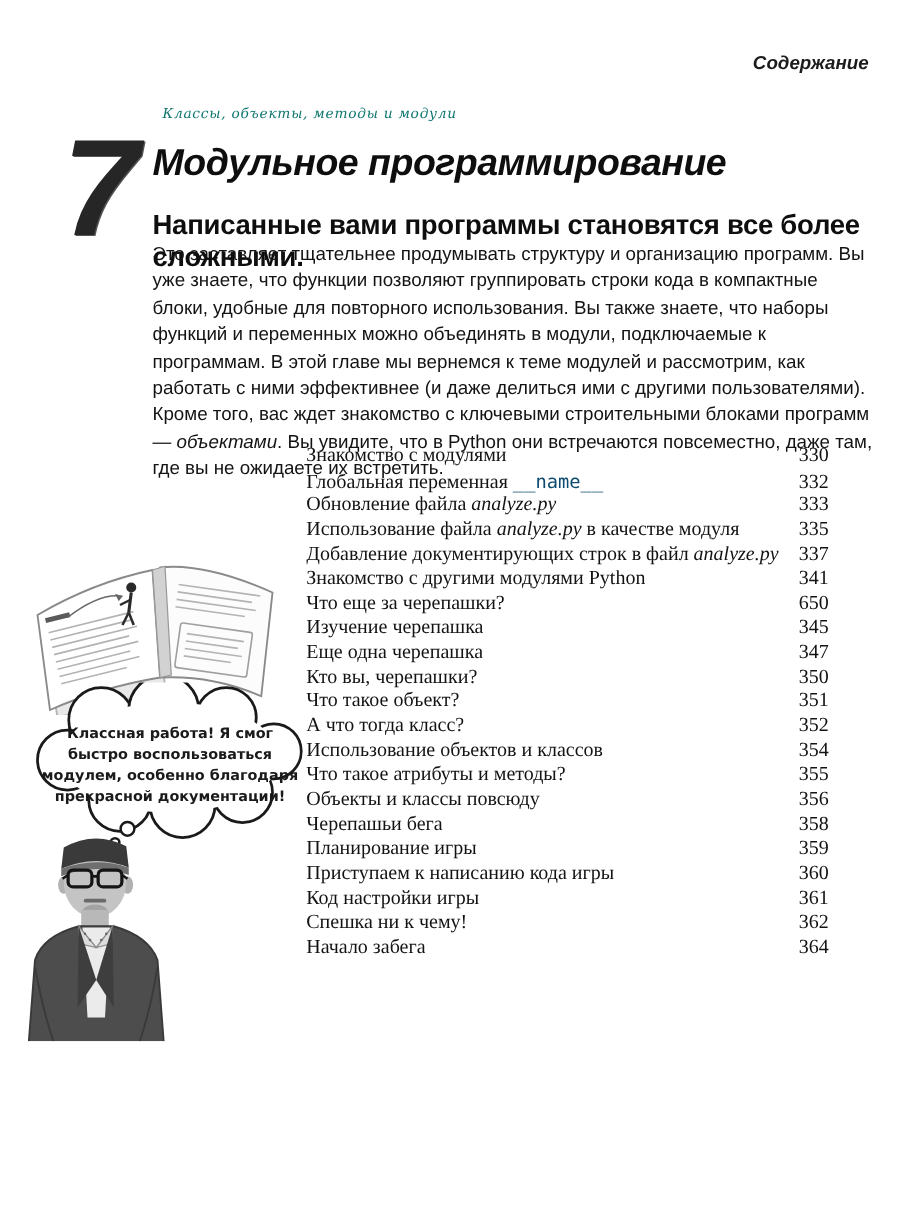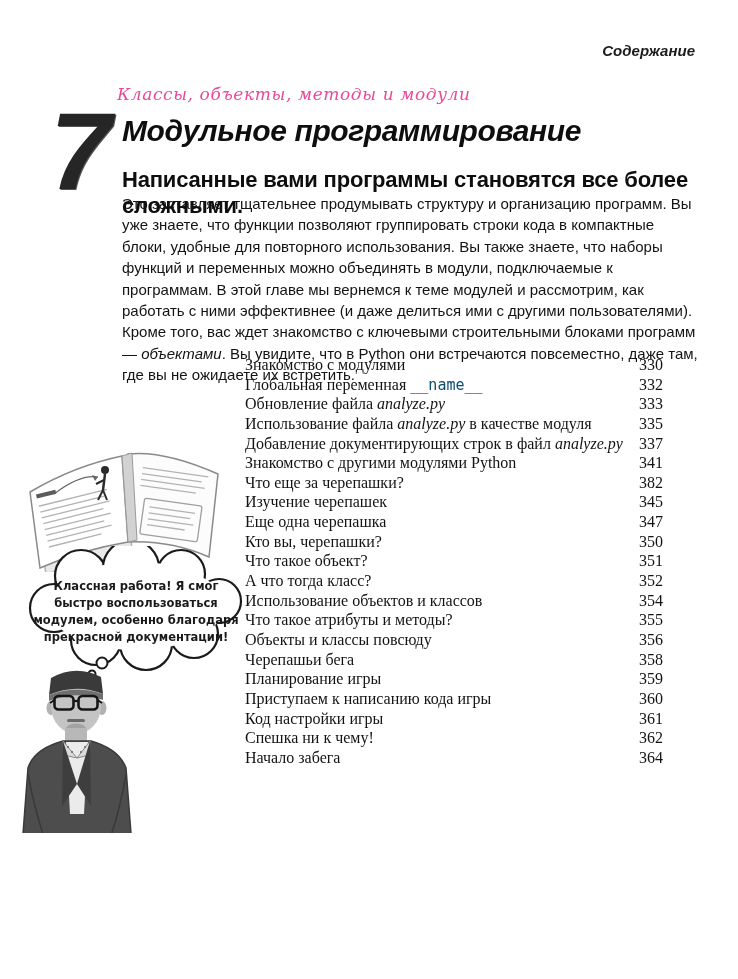--- a/index.html
+++ b/index.html
@@ -5,23 +5,23 @@
   html,body{margin:0;padding:0;background:#fff;}
   .page{
     position:relative;width:738px;height:833px;background:#ffffff;
     font-family:"Liberation Sans",sans-serif;color:#161616;overflow:hidden;
   }
   .running-head{
     position:absolute;top:42px;right:43px;
     font-size:15px;font-weight:bold;font-style:italic;color:#1c1c1c;
   }
   .kicker{
-    position:absolute;left:117px;top:84px;
+    position:absolute;left:130px;top:84px;
     font-family:"DejaVu Serif",serif;font-style:italic;
-    font-size:17px;letter-spacing:.6px;color:#ec4899;
+    font-size:11px;letter-spacing:.6px;color:#0f766e;
   }
   .chapter-number{
     position:absolute;left:50px;top:96px;
     font-size:110px;line-height:1;font-weight:900;font-style:italic;
     color:#262626;letter-spacing:-4px;
     text-shadow:1px 1px 0 #555;
   }
   .chapter-title{
     position:absolute;left:122px;top:114px;width:600px;
     font-size:30px;font-weight:bold;font-style:italic;
@@ -196,24 +196,24 @@
       <span class="toc-title"><span>Добавление документирующих строк в файл </span><span class="toc-file">analyze.py</span></span>
       <span class="toc-page">337</span>
     </div>
 
     <div class="toc-row">
       <span class="toc-title">Знакомство с другими модулями Python</span>
       <span class="toc-page">341</span>
     </div>
     <div class="toc-row">
       <span class="toc-title">Что еще за черепашки?</span>
-      <span class="toc-page">382</span>
-    </div>
-    <div class="toc-row">
-      <span class="toc-title">Изучение черепашек</span>
+      <span class="toc-page">650</span>
+    </div>
+    <div class="toc-row">
+      <span class="toc-title">Изучение черепашка</span>
       <span class="toc-page">345</span>
     </div>
     <div class="toc-row">
       <span class="toc-title">Еще одна черепашка</span>
       <span class="toc-page">347</span>
     </div>
     <div class="toc-row">
       <span class="toc-title">Кто вы, черепашки?</span>
       <span class="toc-page">350</span>
     </div>

